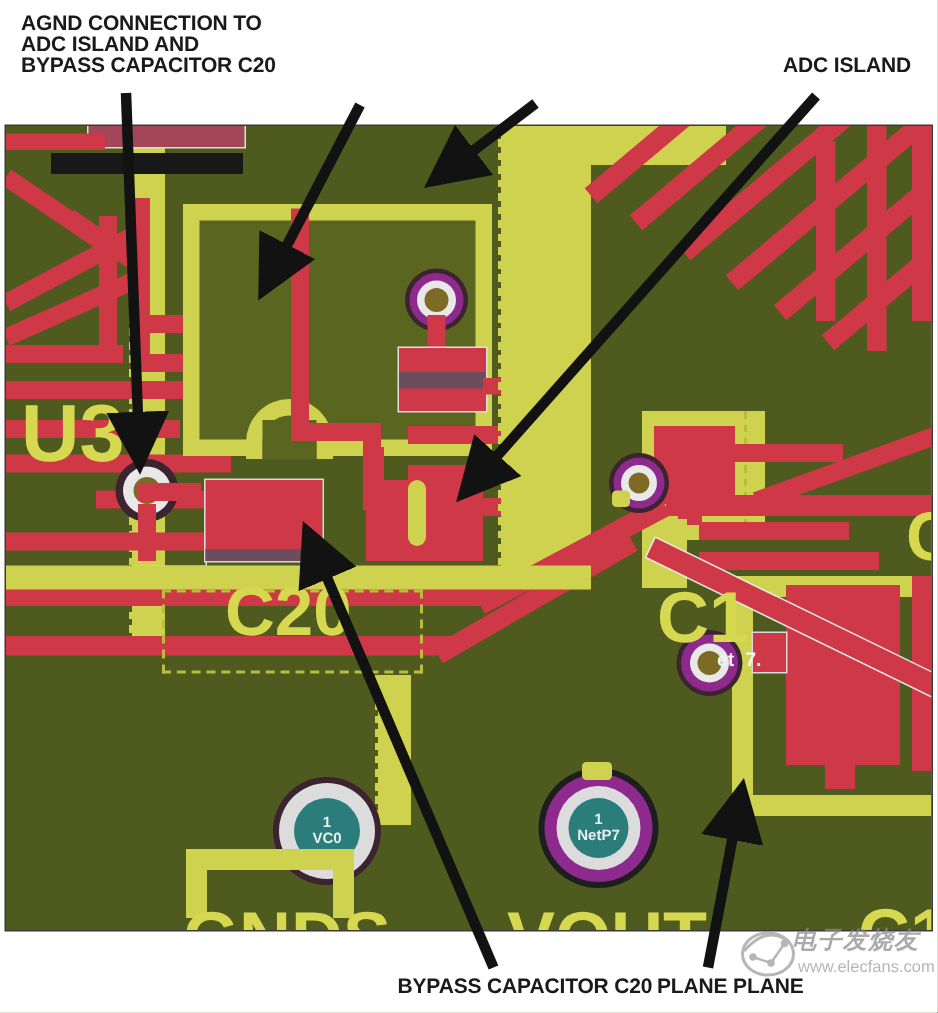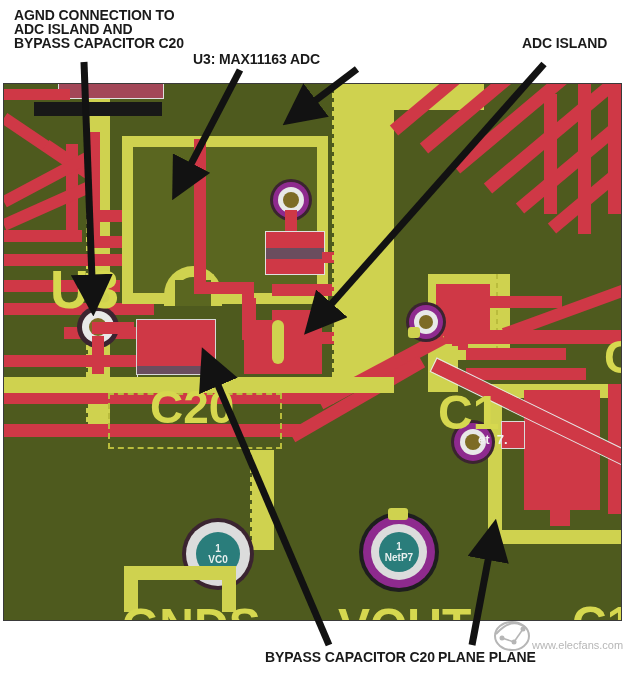--- a/index.html
+++ b/index.html
@@ -153,21 +153,20 @@
 </style>
 </head>
 <body>
 
 <div id="figure">
 
   <div class="anno" style="left:14px; top:8px;">AGND CONNECTION TO
 ADC ISLAND AND
 BYPASS CAPACITOR C20</div>
 
-  <div class="anno" style="left:193px; top:52px;">U3: MAX11163 ADC</div>
 
 
   <div class="anno" style="left:522px; top:36px;">ADC ISLAND</div>
 
   <div class="anno" style="left:265px; top:650px;">BYPASS CAPACITOR C20</div>
 
   <div class="anno" style="left:438px; top:650px;">PLANE PLANE</div>
 
   <div id="pcb">
 
@@ -330,21 +329,21 @@
     <div class="tp" style="left:367px; top:440px; width:56px; height:56px; background:#dcdcdc;"></div>
     <div class="tp" style="left:375px; top:448px; width:40px; height:40px; background:#2a7d7b;">
       <div class="tp-label"><span>1</span><br><span>NetP7</span></div>
     </div>
     <div class="ylay" style="left:384px; top:424px; width:20px; height:12px; border-radius:3px;"></div>
 
     <div class="ylay" style="left:120px; top:482px; width:112px; height:14px;"></div>
     <div class="ylay" style="left:120px; top:482px; width:14px; height:46px;"></div>
     <div class="ylay" style="left:218px; top:482px; width:14px; height:46px;"></div>
 
-    <div class="silk" style="left:10px; top:178px; font-size:54px;margin-left:36px;">U3</div>
+    <div class="silk" style="left:10px; top:178px; font-size:54px;">U3</div>
 
     <div class="silk" style="left:146px; top:300px; font-size:46px;">C20</div>
 
 
     <div class="silk" style="left:600px; top:250px; font-size:46px;">C</div>
 
     <div class="silk" style="left:434px; top:305px; font-size:48px;">C1</div>
 
     <div class="silk" style="left:118px; top:518px; font-size:48px;">GNDS</div>
 
@@ -380,16 +379,17 @@
   <div id="watermark">
     <svg width="40" height="40" viewBox="0 0 40 40" style="position:absolute;left:0;top:2px;">
       <ellipse cx="20" cy="22" rx="17" ry="14" fill="none" stroke="#9a9a9a" stroke-width="2"></ellipse>
       <path d="M4 20 Q20 2 34 14" fill="none" stroke="#9a9a9a" stroke-width="2"></path>
       <circle cx="10" cy="24" r="2.5" fill="#9a9a9a"></circle>
       <circle cx="22" cy="28" r="2.5" fill="#9a9a9a"></circle>
       <circle cx="31" cy="15" r="2.5" fill="#9a9a9a"></circle>
       <line x1="10" y1="24" x2="22" y2="28" stroke="#9a9a9a" stroke-width="1.6"></line>
       <line x1="22" y1="28" x2="31" y2="15" stroke="#9a9a9a" stroke-width="1.6"></line>
     </svg>
+    <div id="wm-cn">电子发烧友</div>
     <div id="wm-url">www.elecfans.com</div>
   </div>
 
 </div>
 
 </body></html>

